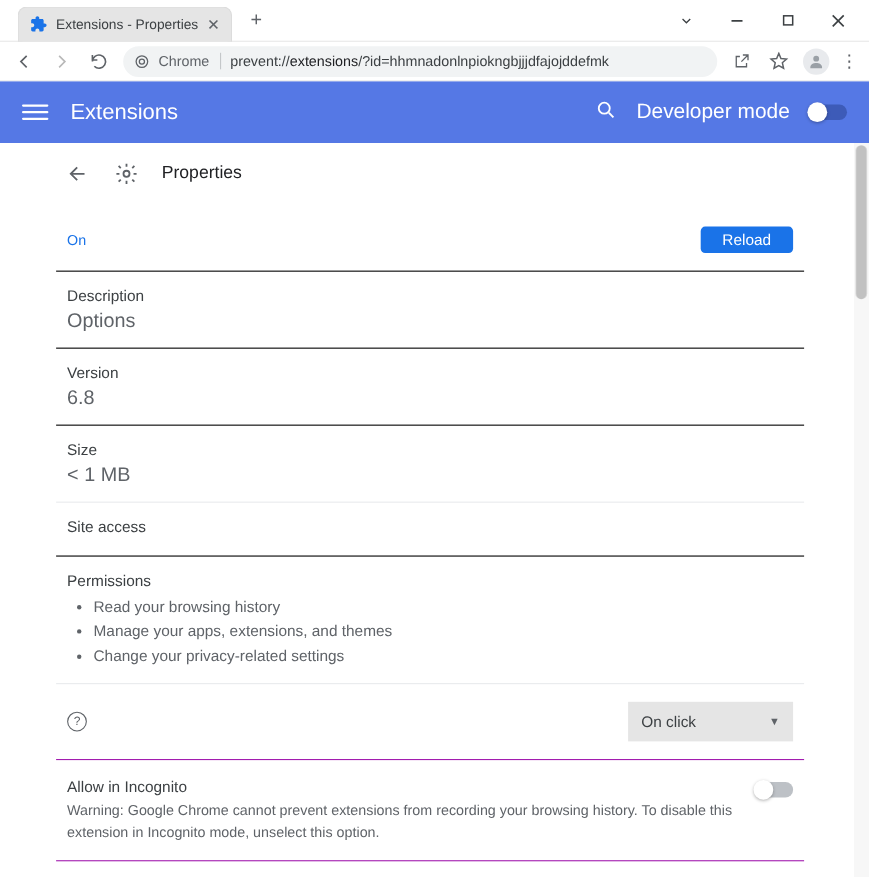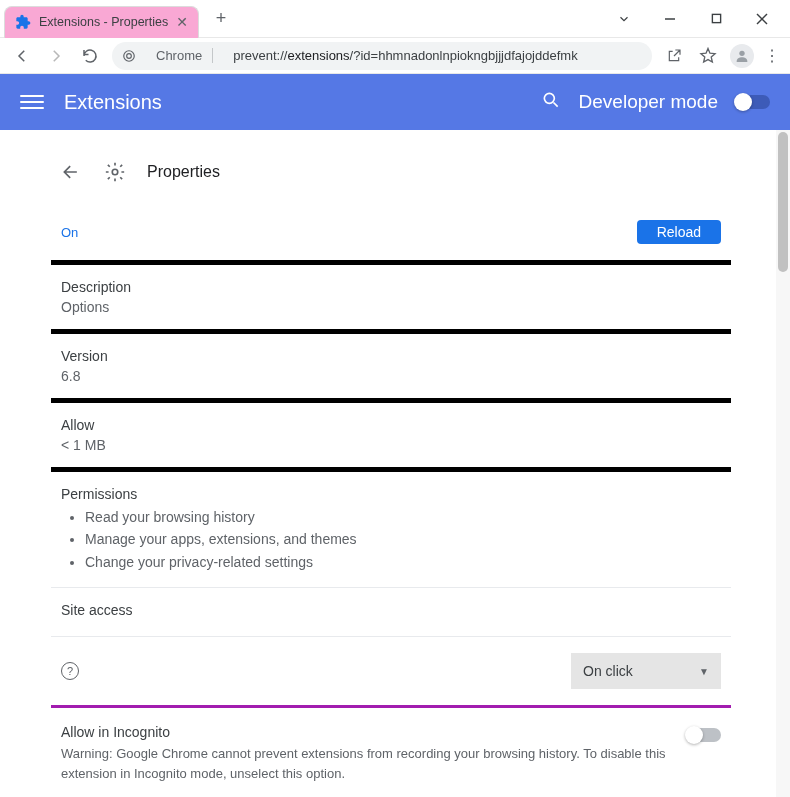--- a/index.html
+++ b/index.html
@@ -1,32 +1,32 @@
 <!DOCTYPE html>
 <html><head>
 <meta charset="utf-8">
 <style>
 * { margin: 0; padding: 0; box-sizing: border-box; font-family: 'Segoe UI', Arial, sans-serif; }
 body { width: 790px; height: 797px; background: #fff; overflow: hidden; position: relative; }
 
 
 .window-titlebar { height: 38px; background: #fff; display: flex; align-items: center; border-bottom: 1px solid #e8e8e8; }
-.tab { display: flex; align-items: center; height: 32px; margin-top: 6px; margin-left: 4px; padding: 0 10px; border-radius: 8px 8px 0 0; background: #f9a8d4; border: 1px solid #dcdcdc; border-bottom: none; font-size: 12.5px; color: #3c4043; max-width: 210px; gap: 8px; }
+.tab { display: flex; align-items: center; height: 32px; margin-top: 6px; margin-left: 16px; padding: 0 10px; border-radius: 8px 8px 0 0; background: #e5e5e5; border: 1px solid #dcdcdc; border-bottom: none; font-size: 12.5px; color: #3c4043; max-width: 210px; gap: 8px; }
 .tab .favicon { width: 16px; height: 16px; display:flex; align-items:center; justify-content:center;}
 .tab .tab-title { white-space: nowrap; overflow: hidden; text-overflow: ellipsis; flex: 1; }
 .tab .close-x { font-size: 14px; color: #5f6368; cursor: pointer; }
 .new-tab { width: 28px; height: 28px; margin-left: 8px; display: flex; align-items: center; justify-content: center; color: #5f6368; font-size: 18px; cursor: pointer; }
 .win-controls { margin-left: auto; display: flex; gap: 18px; padding-right: 14px; color: #3c4043; }
 .win-controls span { width: 28px; height: 28px; display: flex; align-items: center; justify-content: center; cursor: pointer; }
 
 
 .address-row { height: 36px; display: flex; align-items: center; padding: 0 10px; gap: 10px; border-bottom: 1px solid #e8e8e8; }
 .nav-btn { width: 24px; height: 24px; display: flex; align-items: center; justify-content: center; color: #5f6368; cursor: pointer; }
 .nav-btn.disabled { color: #b8b8b8; cursor: default; }
-.address-field { flex: 1; height: 28px; border-radius: 14px; background: #f1f3f4; display: flex; align-items: center; padding: 0 10px; font-size: 13px; color: #5f6368; gap: 20px; }
+.address-field { flex: 1; height: 28px; border-radius: 14px; background: #f1f3f4; display: flex; align-items: center; padding: 0 10px; font-size: 13px; color: #5f6368; gap: 8px; }
 .address-field .chrome-chip { color: #5f6368; font-size: 13px; border-right: 1px solid #c4c7c9; padding-right: 10px; }
 .address-field .url-txt { color: #3c4043; white-space: nowrap; overflow: hidden; }
 .address-field .url-txt .bold { color: #202124; }
 .addr-icon { width: 24px; height: 24px; display: flex; align-items: center; justify-content: center; color: #5f6368; cursor: pointer; }
 .avatar { width: 24px; height: 24px; border-radius: 50%; background: #e8eaed; display: flex; align-items: center; justify-content: center; cursor:pointer;}
 .kebab { font-size: 16px; color: #5f6368; cursor: pointer; }
 
 
 .ext-header { height: 56px; background: #5578e5; color: #fff; display: flex; align-items: center; padding: 0 20px; }
 .ext-header .hamburger { width: 24px; height: 24px; display: flex; flex-direction: column; justify-content: center; gap: 4px; cursor: pointer; margin-right: 20px; }
@@ -42,42 +42,42 @@
 .toggle.grey-off { background: #bdc1c6; }
 .toggle.grey-off .knob { left: -2px; background: #fff;}
 
 
 .content-wrap { position: relative; height: calc(797px - 38px - 36px - 56px); overflow-y: auto; background: #fff; padding: 0 8px 0 0; }
 .content-wrap::-webkit-scrollbar { width: 14px; }
 .content-wrap::-webkit-scrollbar-track { background: #f1f1f1; }
 .content-wrap::-webkit-scrollbar-thumb { background: #c1c1c1; border-radius: 7px; }
 
 .detail-card { margin: 0 auto; max-width: 680px; padding: 0 0 40px 0; position: relative; }
-.detail-header { display: flex; align-items: center; gap: 20px; padding: 30px 0 20px 8px; }
+.detail-header { display: flex; align-items: center; gap: 20px; padding: 16px 0 20px 8px; }
 .back-arrow { width: 24px; height: 24px; cursor: pointer; display:flex; align-items:center; justify-content:center; color:#5f6368;}
 .gear-ico { width: 24px; height: 24px; color:#5f6368; display:flex; align-items:center; justify-content:center;}
 .detail-title { font-size: 16px; color: #202124; font-weight: 500; }
 
 .on-reload-row { display: flex; align-items: center; padding: 16px 10px; }
 .on-label { color: #1a73e8; font-size: 13px; font-weight: 500; text-align: center; }
 .reload-btn { margin-left: auto; background: #1a73e8; color: #fff; border: none; border-radius: 4px; padding: 4px 20px; font-size: 14px; font-weight: 500; cursor: pointer; }
 
-.section { padding: 14px 10px; border-top: 5px solid #000000; }
+.section { padding: 14px 10px; border-top: 1px solid #000000; }
 .section .sec-label { font-size: 14px; color: #3c4043; margin-bottom: 4px; }
-.section .sec-value { font-size: 14px; color: #5f6368; }
+.section .sec-value { font-size: 18px; color: #5f6368; }
 .section ul { margin-top: 4px; padding-left: 24px; }
 .section ul li { font-size: 14px; color: #5f6368; line-height: 1.6; }
 
 .site-access-row { display: flex; align-items: center; padding: 16px 10px; border-top: 1px solid #e8eaed; gap: 8px;}
 .site-access-row .sa-label { font-size: 14px; color: #3c4043; }
 .help-circle { width: 18px; height: 18px; border: 1.5px solid #5f6368; border-radius: 50%; display: inline-flex; align-items: center; justify-content: center; font-size: 11px; color: #5f6368; cursor: pointer; }
 .dropdown { margin-left: auto; height: 36px; min-width: 150px; background: #e5e5e5; border: none; display: flex; align-items: center; padding: 0 12px; font-size: 14px; color: #3c4043; cursor: pointer; justify-content: space-between; gap: 30px;}
 .dropdown .dd-arrow { color: #5f6368; font-size: 10px; }
 
-.toggle-row { display: flex; align-items: flex-start; padding: 16px 10px; border-top: 3px solid #a21caf; gap: 20px;}
+.toggle-row { display: flex; align-items: flex-start; padding: 16px 10px; border-top: 1px solid #a21caf; gap: 20px;}
 .toggle-row .tr-text { flex: 1; }
 .toggle-row .tr-title { font-size: 14px; color: #3c4043; margin-bottom: 4px;}
 .toggle-row .tr-desc { font-size: 13px; color: #5f6368; line-height: 1.5; }
 .toggle-row .toggle { margin-top: 4px; flex-shrink: 0;}
 
 
 .scrollbar-track { position: absolute; right: 0; top: 130px; width: 14px; height: calc(797px - 130px); background: #f7f7f7; }
 .scrollbar-thumb { position: absolute; right: 2px; top: 132px; width: 10px; height: 140px; background: #c1c1c1; border-radius: 5px; }
 </style>
 </head>
@@ -208,36 +208,36 @@
       <div class="sec-label">Description</div>
       <div class="sec-value">Options</div>
     </div>
 
     <div class="section">
       <div class="sec-label">Version</div>
       <div class="sec-value">6.8</div>
     </div>
 
     <div class="section">
-      <div class="sec-label">Allow</div>
+      <div class="sec-label">Size</div>
       <div class="sec-value">&lt; 1 MB</div>
+    </div>
+
+    <div class="section" style="border-top:1px solid #e8eaed;">
+      <div class="sec-label">Site access</div>
     </div>
 
     <div class="section">
       <div class="sec-label">Permissions</div>
       <ul>
         <li>Read your browsing history</li>
         <li>Manage your apps, extensions, and themes</li>
         <li>Change your privacy-related settings</li>
       </ul>
     </div>
-
-    <div class="section" style="border-top:1px solid #e8eaed;">
-      <div class="sec-label">Site access</div>
-    </div>
     <div class="site-access-row">
       <span class="help-circle">?</span>
       <div class="dropdown">
         <span>On click</span>
         <span class="dd-arrow">▼</span>
       </div>
     </div>
 
     <div class="toggle-row">
       <div class="tr-text">

